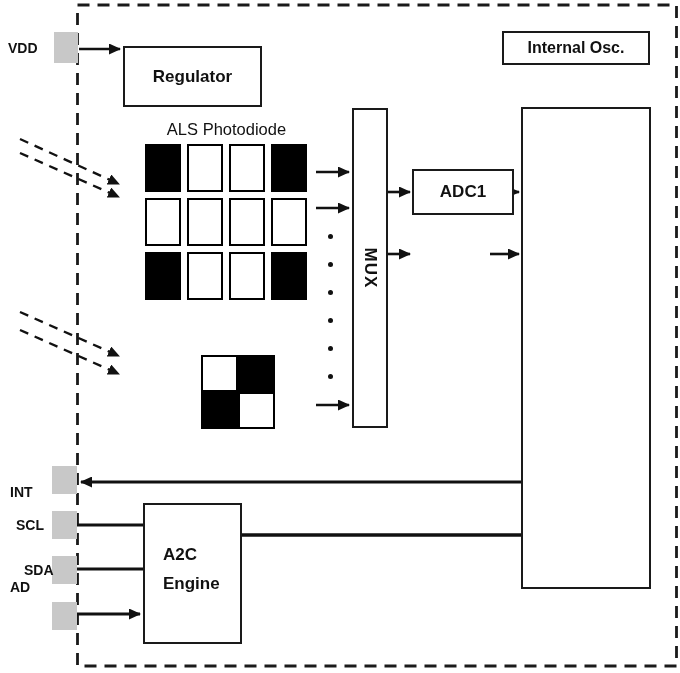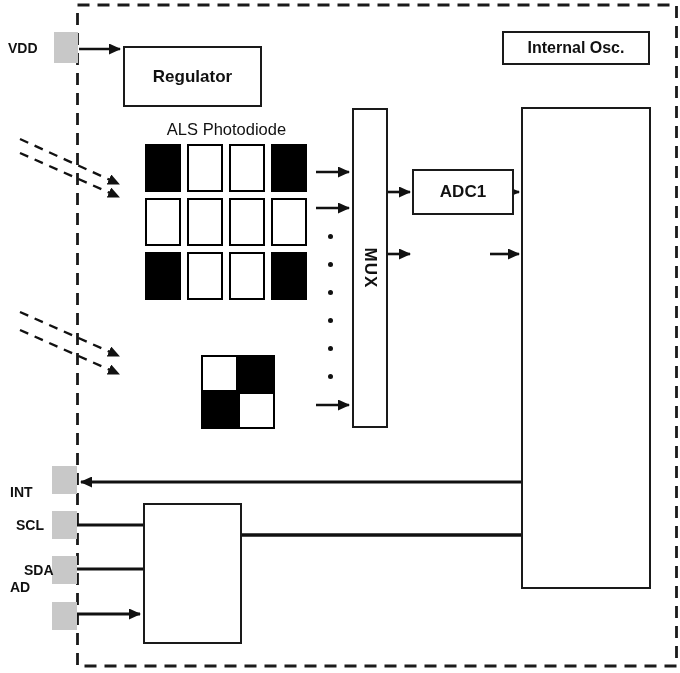--- a/index.html
+++ b/index.html
@@ -93,20 +93,24 @@
   </div>
 
   <div class="box" style="left:412px;top:169px;width:102px;height:46px;">
     <span>ADC1</span>
   </div>
 
 
   <div class="box" style="left:521px;top:107px;width:130px;height:482px;"></div>
 
   <div class="box" style="left:143px;top:503px;width:99px;height:141px;"></div>
+  <div class="a2c-text">
+    <div>A2C</div>
+    <div>Engine</div>
+  </div>
 
   <div class="gridlabel" style="left:145px;top:120px;width:163px;">ALS Photodiode</div>
   <div class="pgrid" id="als-grid">
       <div class="cell black"></div>
       <div class="cell"></div>
       <div class="cell"></div>
       <div class="cell black"></div>
       <div class="cell"></div>
       <div class="cell"></div>
       <div class="cell"></div>

